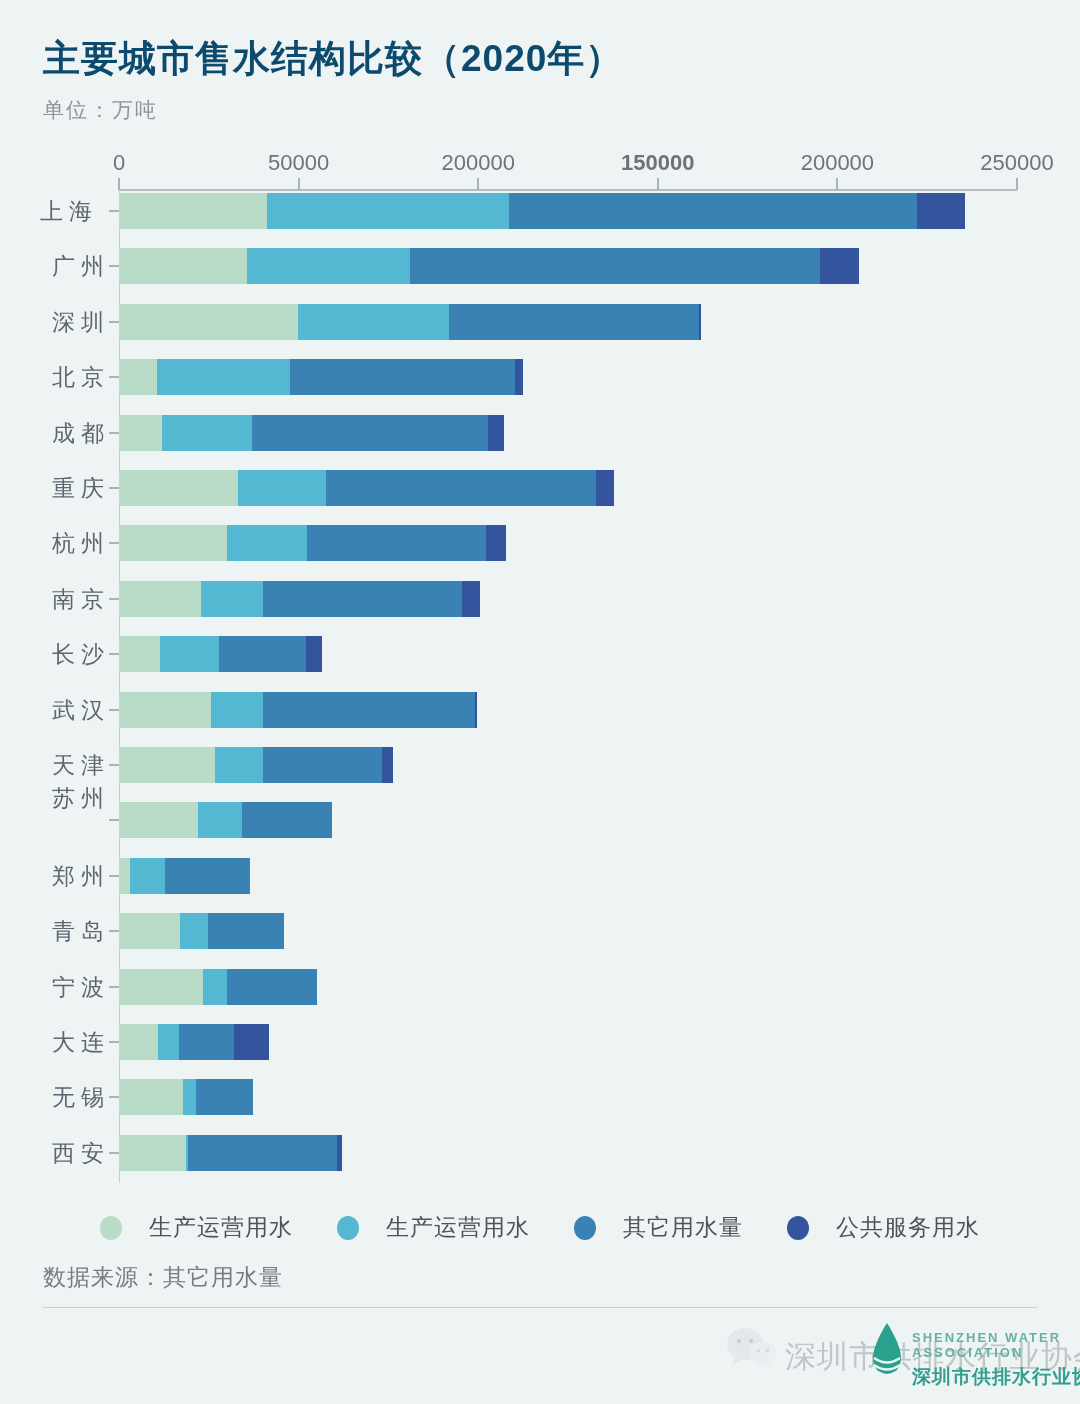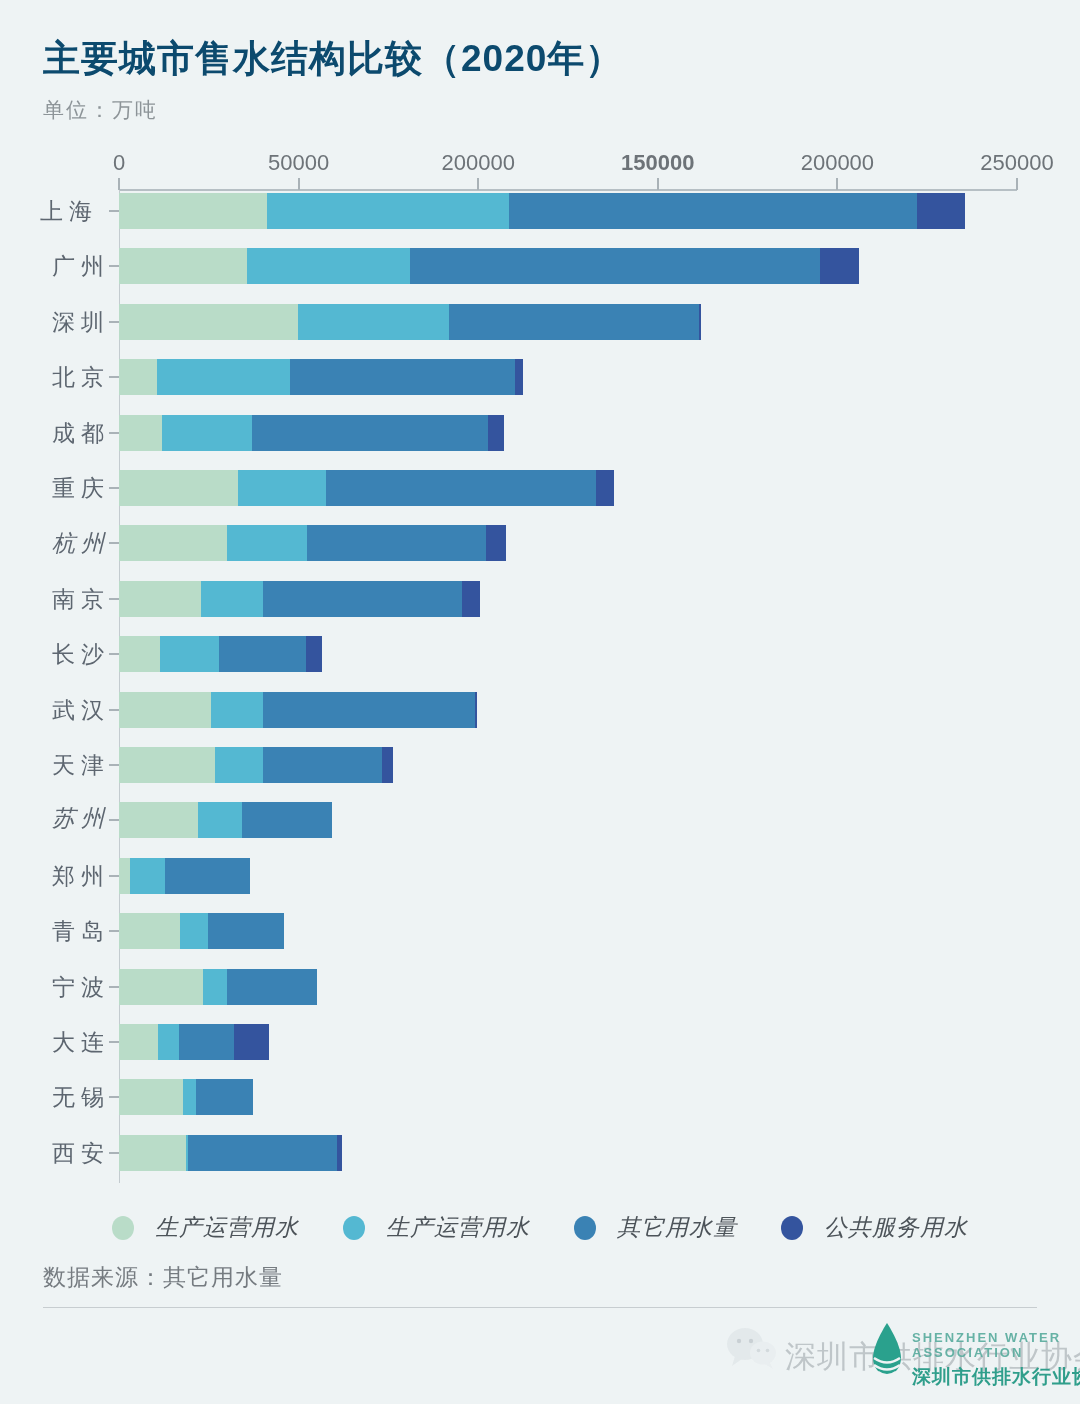--- a/index.html
+++ b/index.html
@@ -32,21 +32,21 @@
     white-space:nowrap;
   }
   .ytick-mark{width:10px;height:2px;background:#a9b2b7;transform:translateY(-50%);}
   .bar-row{height:36px;}
   .bar-seg{position:absolute;top:0;height:36px;}
   
   #legend{
     left:0;top:1212px;width:1080px;display:flex;justify-content:center;
     align-items:center;gap:44px;
   }
-  .legend-item{display:flex;align-items:center;gap:21px;font-style:italic;}
+  .legend-item{display:flex;align-items:center;gap:27px;}
   .legend-dot{width:22px;height:24px;border-radius:50%;}
   .legend-label{font-size:23px;color:#4c5359;letter-spacing:1px;}
   
   #source{left:43px;top:1262px;font-size:23px;color:#757b80;letter-spacing:1px;}
   #divider{left:43px;top:1307px;width:994px;height:1px;background:#c7cdd0;}
   
   #wm{left:725px;top:1318px;width:330px;height:80px;}
   #wm-text{
     left:60px;top:18px;font-size:31px;color:#a3abaf;opacity:.62;
     white-space:nowrap;letter-spacing:1px;z-index:1;
@@ -129,21 +129,21 @@
         <div class="bar-seg" style="left: 369.258px; width: 15.8048px; background: rgb(52, 84, 158);"></div>
       </div>
       <div class="abs city-label" style="left: 28px; top: 488px;">重庆</div>
       <div class="abs ytick-mark" style="left: 109px; top: 488px;"></div>
       <div class="abs bar-row" style="left: 119px; top: 470px; width: 898px;">
         <div class="bar-seg" style="left: 0px; width: 119.254px; background: rgb(185, 220, 200);"></div>
         <div class="bar-seg" style="left: 119.254px; width: 88.004px; background: rgb(84, 184, 210);"></div>
         <div class="bar-seg" style="left: 207.258px; width: 269.759px; background: rgb(58, 130, 180);"></div>
         <div class="bar-seg" style="left: 477.018px; width: 18.3192px; background: rgb(52, 84, 158);"></div>
       </div>
-      <div class="abs city-label" style="left: 28px; top: 543.4px; font-style: italic;">杭州</div>
+      <div class="abs city-label" style="left: 28px; top: 543.4px;">杭州</div>
       <div class="abs ytick-mark" style="left: 109px; top: 543.4px;"></div>
       <div class="abs bar-row" style="left: 119px; top: 525.4px; width: 898px;">
         <div class="bar-seg" style="left: 0px; width: 108.478px; background: rgb(185, 220, 200);"></div>
         <div class="bar-seg" style="left: 108.478px; width: 79.7424px; background: rgb(84, 184, 210);"></div>
         <div class="bar-seg" style="left: 188.221px; width: 178.522px; background: rgb(58, 130, 180);"></div>
         <div class="bar-seg" style="left: 366.743px; width: 20.1152px; background: rgb(52, 84, 158);"></div>
       </div>
       <div class="abs city-label" style="left: 28px; top: 598.8px;">南京</div>
       <div class="abs ytick-mark" style="left: 109px; top: 598.8px;"></div>
       <div class="abs bar-row" style="left: 119px; top: 580.8px; width: 898px;">
@@ -169,21 +169,21 @@
         <div class="bar-seg" style="left: 355.967px; width: 2.1552px; background: rgb(52, 84, 158);"></div>
       </div>
       <div class="abs city-label" style="left: 28px; top: 765px;">天津</div>
       <div class="abs ytick-mark" style="left: 109px; top: 765px;"></div>
       <div class="abs bar-row" style="left: 119px; top: 747px; width: 898px;">
         <div class="bar-seg" style="left: 0px; width: 96.2656px; background: rgb(185, 220, 200);"></div>
         <div class="bar-seg" style="left: 96.2656px; width: 48.1328px; background: rgb(84, 184, 210);"></div>
         <div class="bar-seg" style="left: 144.398px; width: 118.536px; background: rgb(58, 130, 180);"></div>
         <div class="bar-seg" style="left: 262.934px; width: 10.776px; background: rgb(52, 84, 158);"></div>
       </div>
-      <div class="abs city-label" style="left: 28px; top: 818px; font-style: italic;">苏州</div>
+      <div class="abs city-label" style="left: 28px; top: 798px;">苏州</div>
       <div class="abs ytick-mark" style="left: 109px; top: 820.4px;"></div>
       <div class="abs bar-row" style="left: 119px; top: 802.4px; width: 898px;">
         <div class="bar-seg" style="left: 0px; width: 79.024px; background: rgb(185, 220, 200);"></div>
         <div class="bar-seg" style="left: 79.024px; width: 44.1816px; background: rgb(84, 184, 210);"></div>
         <div class="bar-seg" style="left: 123.206px; width: 90.1592px; background: rgb(58, 130, 180);"></div>
       </div>
       <div class="abs city-label" style="left: 28px; top: 875.8px; font-family: Liberation Serif, serif;">郑州</div>
       <div class="abs ytick-mark" style="left: 109px; top: 875.8px;"></div>
       <div class="abs bar-row" style="left: 119px; top: 857.8px; width: 898px;">
         <div class="bar-seg" style="left: 0px; width: 11.4944px; background: rgb(185, 220, 200);"></div>

